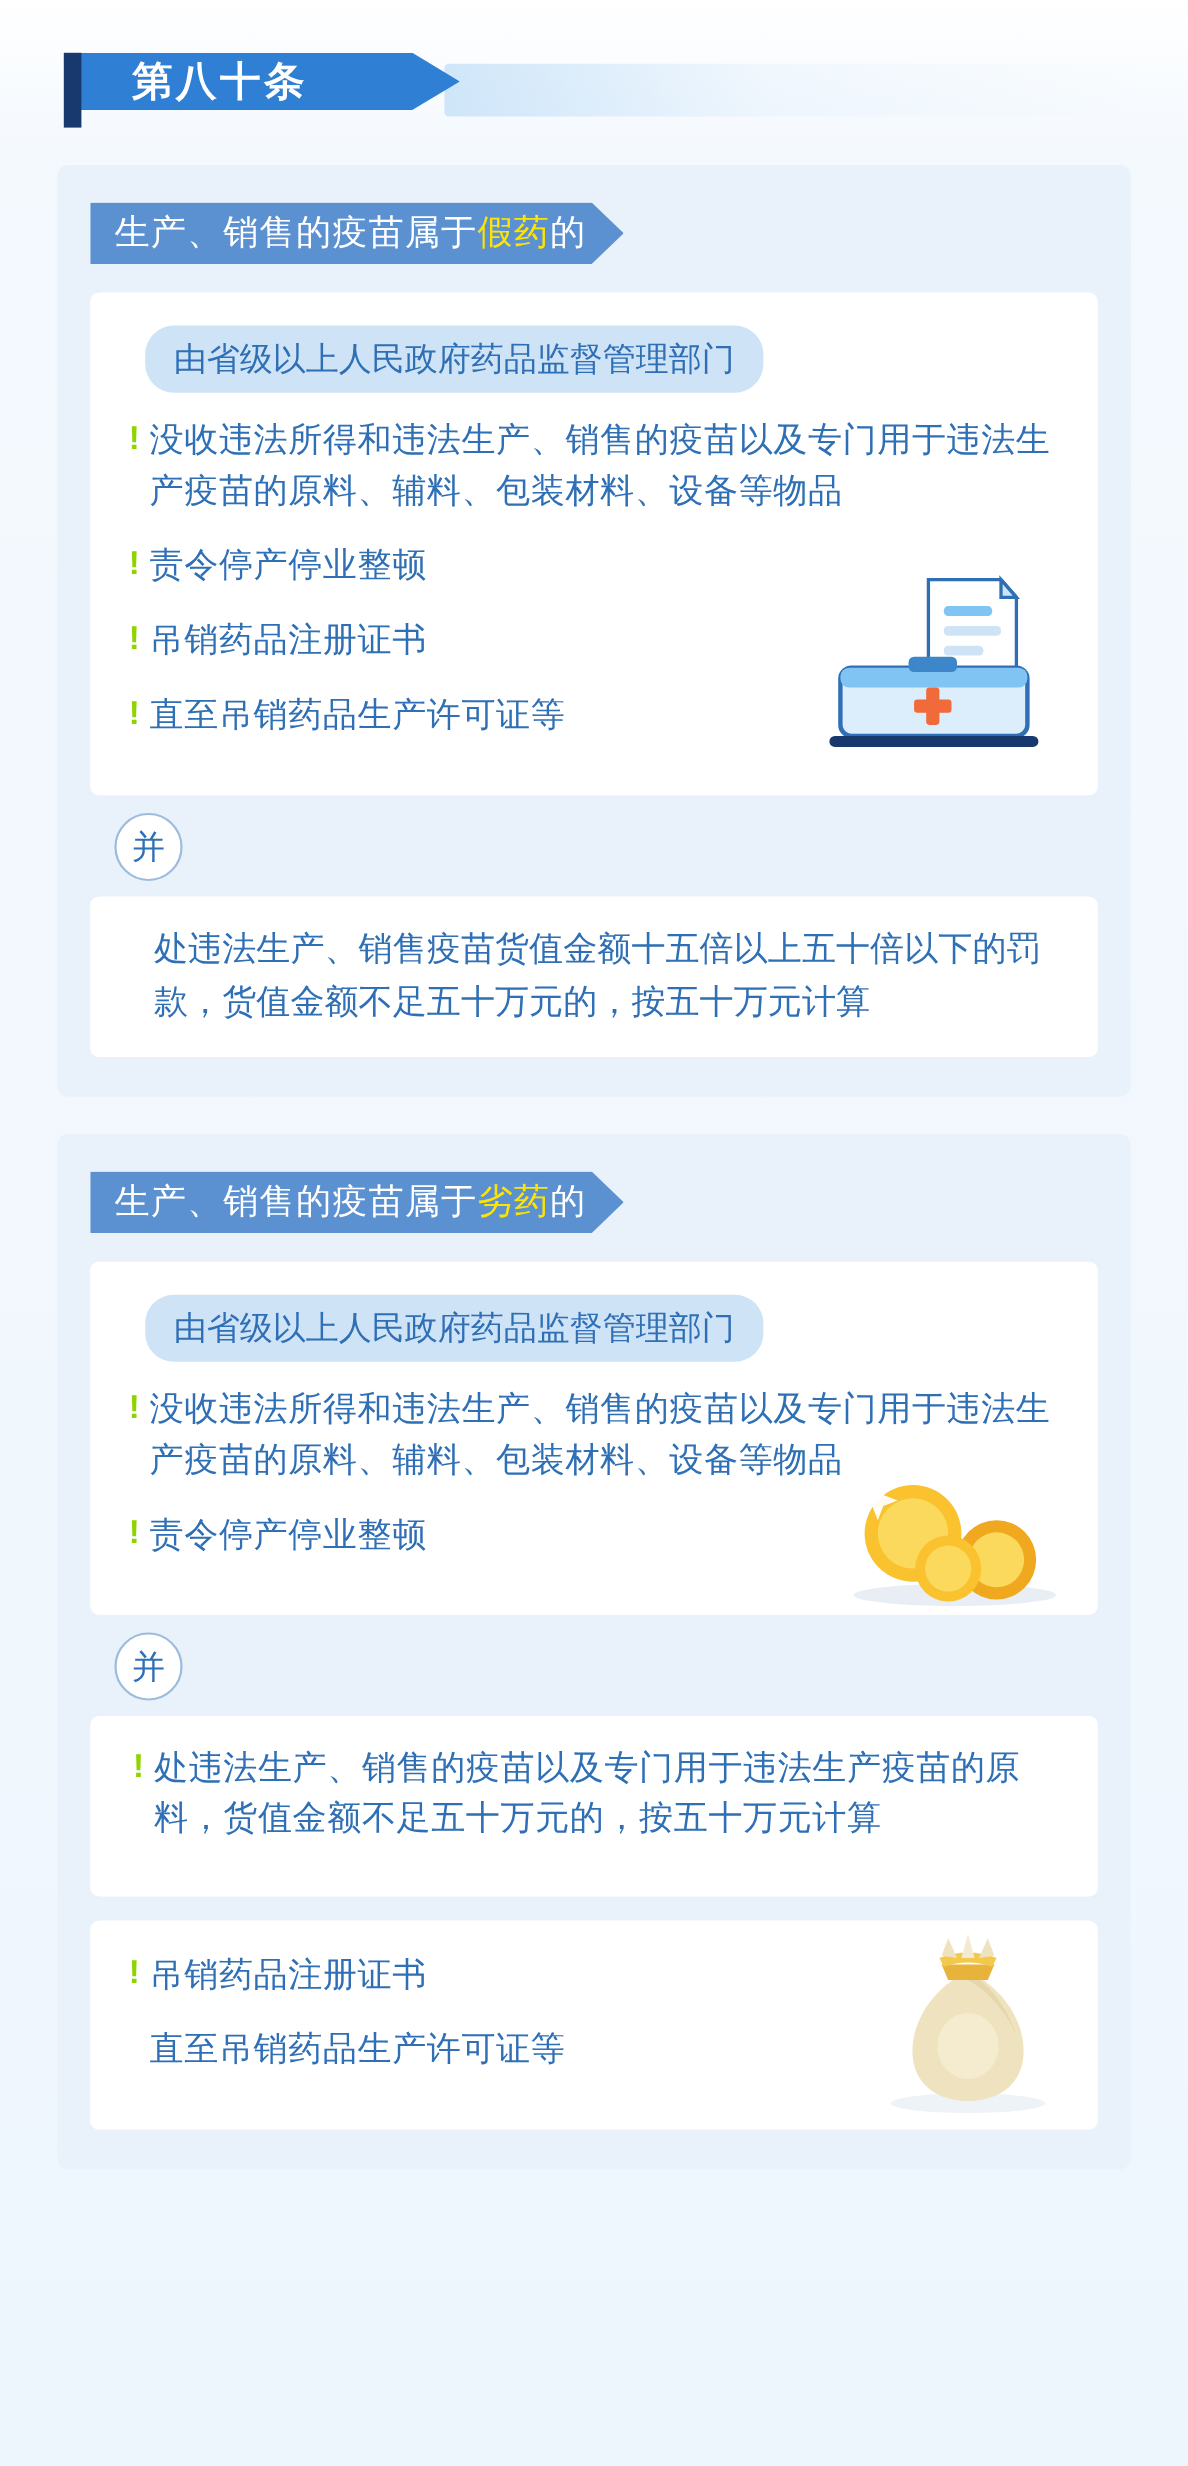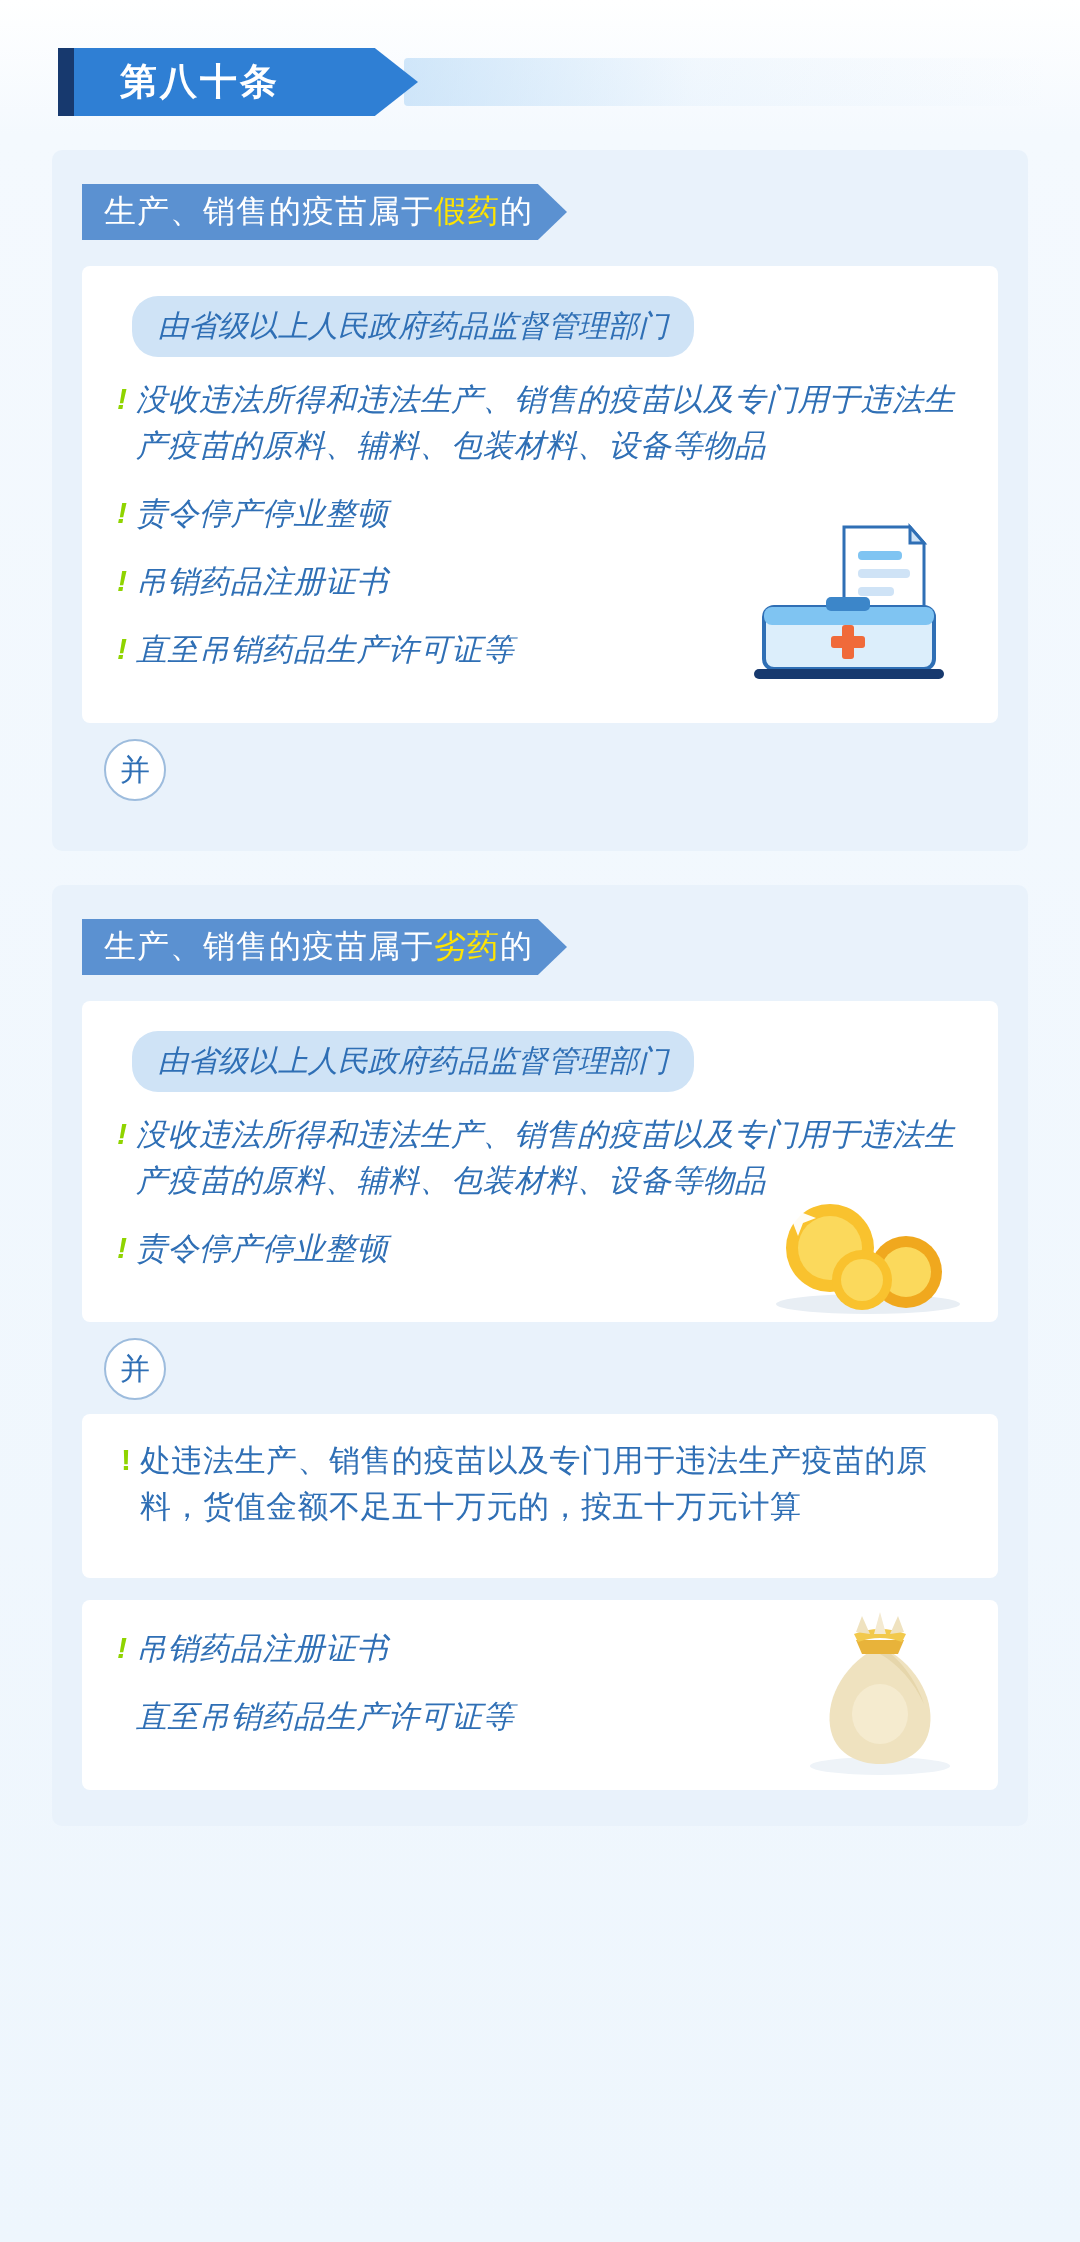--- a/index.html
+++ b/index.html
@@ -19,21 +19,21 @@
   
   .header {
     position: relative;
     height: 122px;
     margin-top: 28px;
   }
   .header-bar {
     position: absolute;
     left: 58px;
     top: 20px;
-    height: 68px;
+    height: 52px;
     width: 360px;
     background: #2f7fd4;
     
     clip-path: polygon(0 0, 88% 0, 100% 50%, 88% 100%, 0 100%);
     display: flex;
     align-items: center;
   }
   .header-accent {
     position: absolute;
     left: 58px;
@@ -86,21 +86,20 @@
     letter-spacing: 1px;
     white-space: nowrap;
   }
   .hl { color: #ffe400; }
 
   .inner-card {
     position: relative;
     background: #ffffff;
     border-radius: 8px;
     padding: 26px 26px 28px 26px;
-    font-style: italic;
   }
 
   
   .pill {
     display: inline-block;
     background: #cfe3f6;
     color: #2f6fb5;
     font-size: 30px;
     border-radius: 26px;
     padding: 10px 26px;
@@ -231,20 +230,23 @@
 
       <rect x="118" y="126" width="12" height="34" rx="3" fill="#f06a3a"></rect>
       <rect x="107" y="137" width="34" height="12" rx="3" fill="#f06a3a"></rect>
 
       <rect x="30" y="170" width="190" height="10" rx="5" fill="#17396e"></rect>
     </svg>
   </div>
 
   <div class="conn">并</div>
 
+  <div class="para-card">
+    <div class="para">处违法生产、销售疫苗货值金额十五倍以上五十倍以下的罚款，货值金额不足五十万元的，按五十万元计算</div>
+  </div>
 </div>
 
 <div class="panel">
 
   <div class="chip-title">
     <span class="t"><span>生产、销售的疫苗属于</span><span class="hl">劣药</span><span>的</span></span>
   </div>
 
   <div class="inner-card row-with-ill">
     <div class="pill">由省级以上人民政府药品监督管理部门</div>

